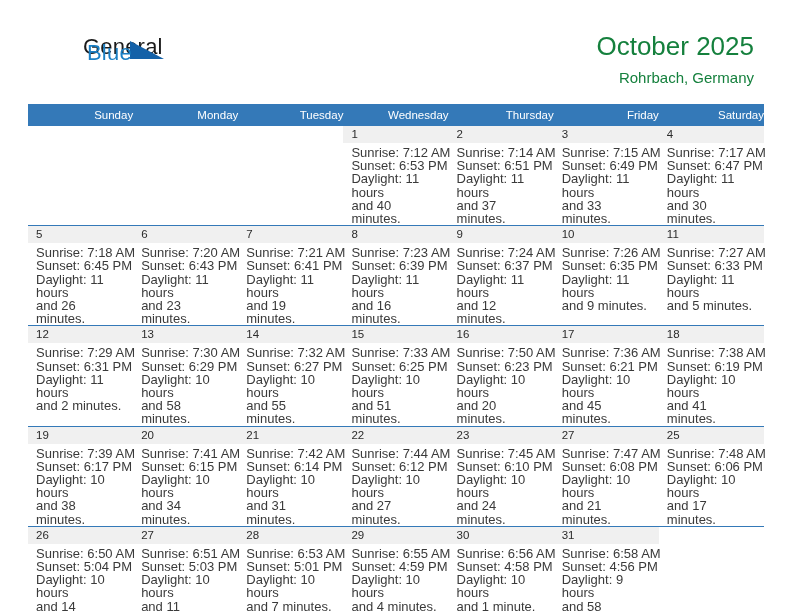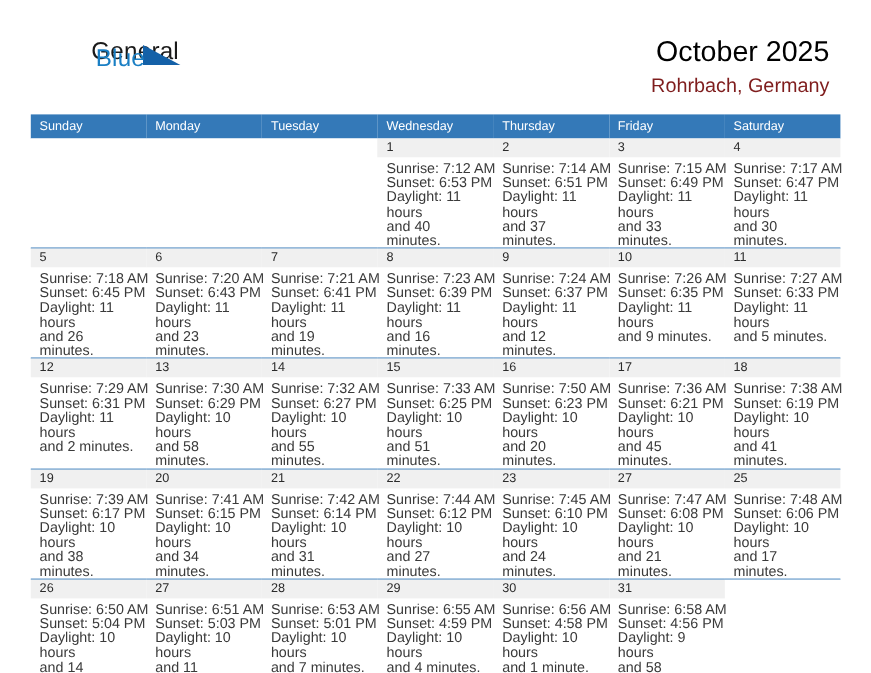--- a/index.html
+++ b/index.html
@@ -68,48 +68,48 @@
   }
 
   .title-block {
     position: absolute;
     right: 38px;
     top: 30px;
     text-align: right;
   }
   .cal-title {
     font-size: 26px;
-    color: #000000;
+    color: #15803d;
     line-height: 32px;
     white-space: nowrap;
   }
   .cal-subtitle {
-    font-size: 18px;
-    color: #7f1d1d;
+    font-size: 15px;
+    color: #15803d;
     line-height: 20px;
     margin-top: 6px;
     white-space: nowrap;
   }
 
   
   .calendar {
     position: absolute;
     left: 28px;
     top: 104px;
     width: 736px;
     border-collapse: collapse;
     table-layout: fixed;
   }
 
   .calendar th {
     background: #3479b8;
     color: #ffffff;
     font-size: 11.5px;
     font-weight: normal;
-    text-align: left;
+    text-align: right;
     padding: 5px 0 5px 8px;
     height: 12px;
     vertical-align: middle;
     border: none;
     margin-left: 20px;
   }
 
   .calendar td {
     width: 105.14px;
     height: 83px;

